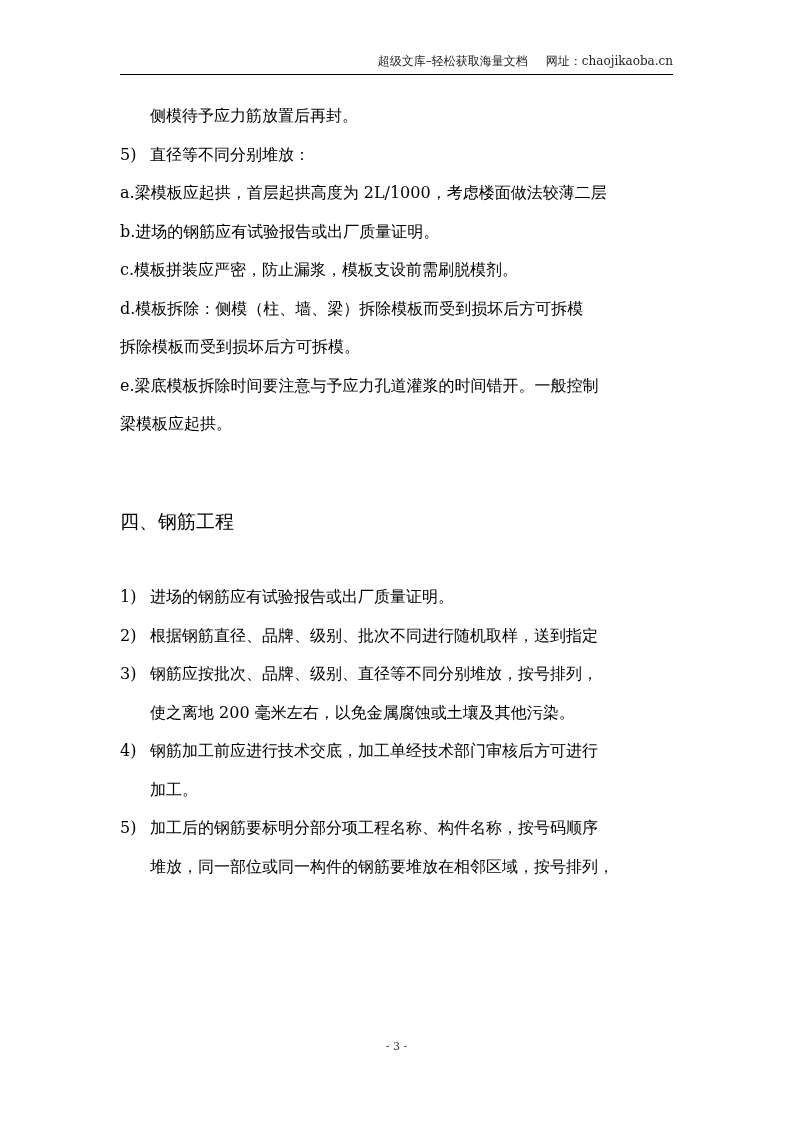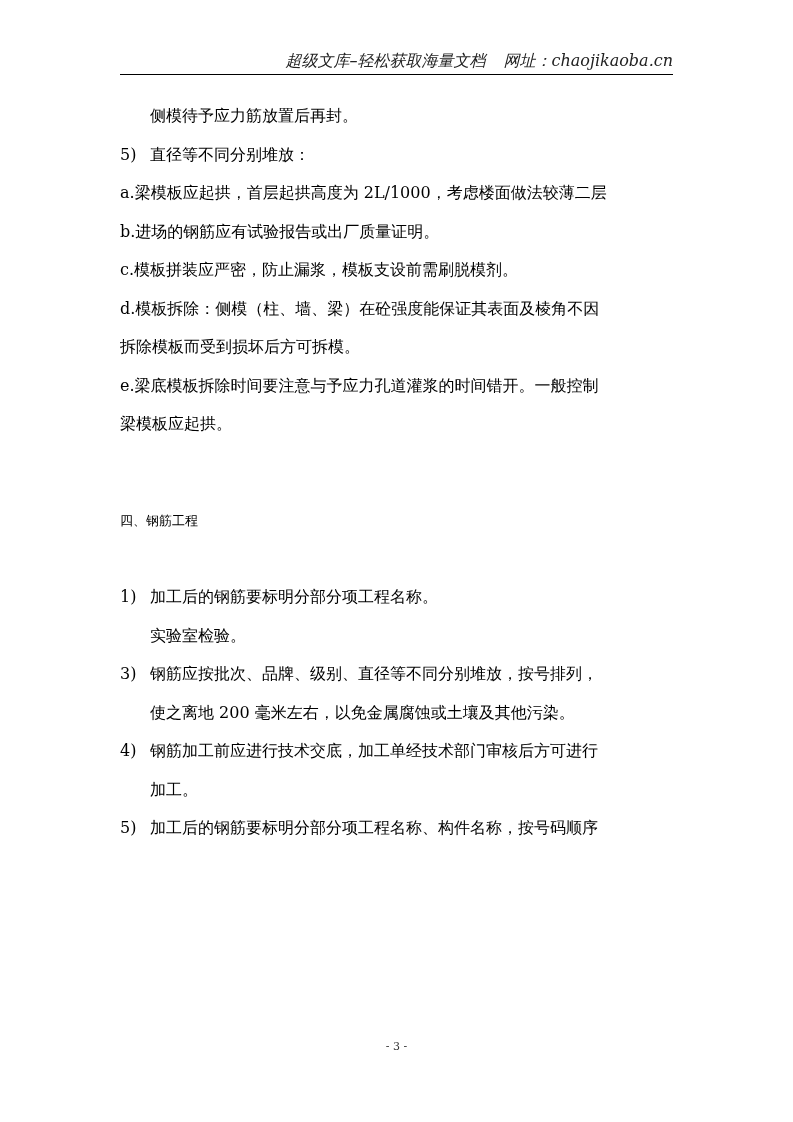--- a/index.html
+++ b/index.html
@@ -16,40 +16,39 @@
       color: #000000;
     }
     .header {
       position: absolute;
       left: 120px;
       width: 553px;
       top: 52px;
       height: 22px;
       border-bottom: 1.5px solid #000;
       text-align: right;
-      font-size: 16px;
+      font-size: 12px;
       line-height: 18px;
       color: #222;
-      font-style: italic;
     }
     .header span.gap { display: inline-block; width: 18px; }
     .content {
       position: absolute;
       left: 120px;
       width: 556px;
       top: 97px;
       font-size: 16px;
       line-height: 38.5px;
     }
     .line { white-space: nowrap; height: 38.5px; }
     .indent { padding-left: 30px; }
     .num { display: inline-block; width: 30px; }
     .spacer { height: 58px; }
     .spacer2 { height: 38px; }
-    .heading { font-size: 13px; }
+    .heading { font-size: 19px; }
     .footer {
       position: absolute;
       top: 1040px;
       left: 0;
       width: 793px;
       text-align: center;
       font-size: 11px;
       color: #333;
     }
   </style>
@@ -62,43 +61,46 @@
 
 <div class="content">
   <div class="line indent">侧模待予应力筋放置后再封。</div>
   <div class="line">
     <span class="num">5)</span><span>直径等不同分别堆放：</span>
   </div>
 
   <div class="line">a.梁模板应起拱，首层起拱高度为 2L/1000，考虑楼面做法较薄二层</div>
   <div class="line">b.进场的钢筋应有试验报告或出厂质量证明。</div>
   <div class="line">c.模板拼装应严密，防止漏浆，模板支设前需刷脱模剂。</div>
-  <div class="line">d.模板拆除：侧模（柱、墙、梁）在砼强度能保证其表面及棱角不因</div>
+  <div class="line">d.模板拆除：侧模（柱、墙、梁）拆除模板而受到损坏后方可拆模</div>
   <div class="line">拆除模板而受到损坏后方可拆模。</div>
   <div class="line">e.梁底模板拆除时间要注意与予应力孔道灌浆的时间错开。一般控制</div>
   <div class="line">梁模板应起拱。</div>
 
   <div class="spacer"></div>
   <div class="line heading">四、钢筋工程</div>
   <div class="spacer2"></div>
 
   <div class="line">
-    <span class="num">1)</span><span>加工后的钢筋要标明分部分项工程名称。</span>
+    <span class="num">1)</span><span>进场的钢筋应有试验报告或出厂质量证明。</span>
   </div>
 
-  <div class="line indent">实验室检验。</div>
+  <div class="line">
+    <span class="num">2)</span><span>根据钢筋直径、品牌、级别、批次不同进行随机取样，送到指定</span>
+  </div>
 
   <div class="line">
     <span class="num">3)</span><span>钢筋应按批次、品牌、级别、直径等不同分别堆放，按号排列，</span>
   </div>
   <div class="line indent">使之离地 200 毫米左右，以免金属腐蚀或土壤及其他污染。</div>
 
   <div class="line">
     <span class="num">4)</span><span>钢筋加工前应进行技术交底，加工单经技术部门审核后方可进行</span>
   </div>
   <div class="line indent">加工。</div>
 
   <div class="line">
     <span class="num">5)</span><span>加工后的钢筋要标明分部分项工程名称、构件名称，按号码顺序</span>
   </div>
+  <div class="line indent">堆放，同一部位或同一构件的钢筋要堆放在相邻区域，按号排列，</div>
 </div>
 
 <div class="footer">- 3 -</div>
 
 </body></html>

